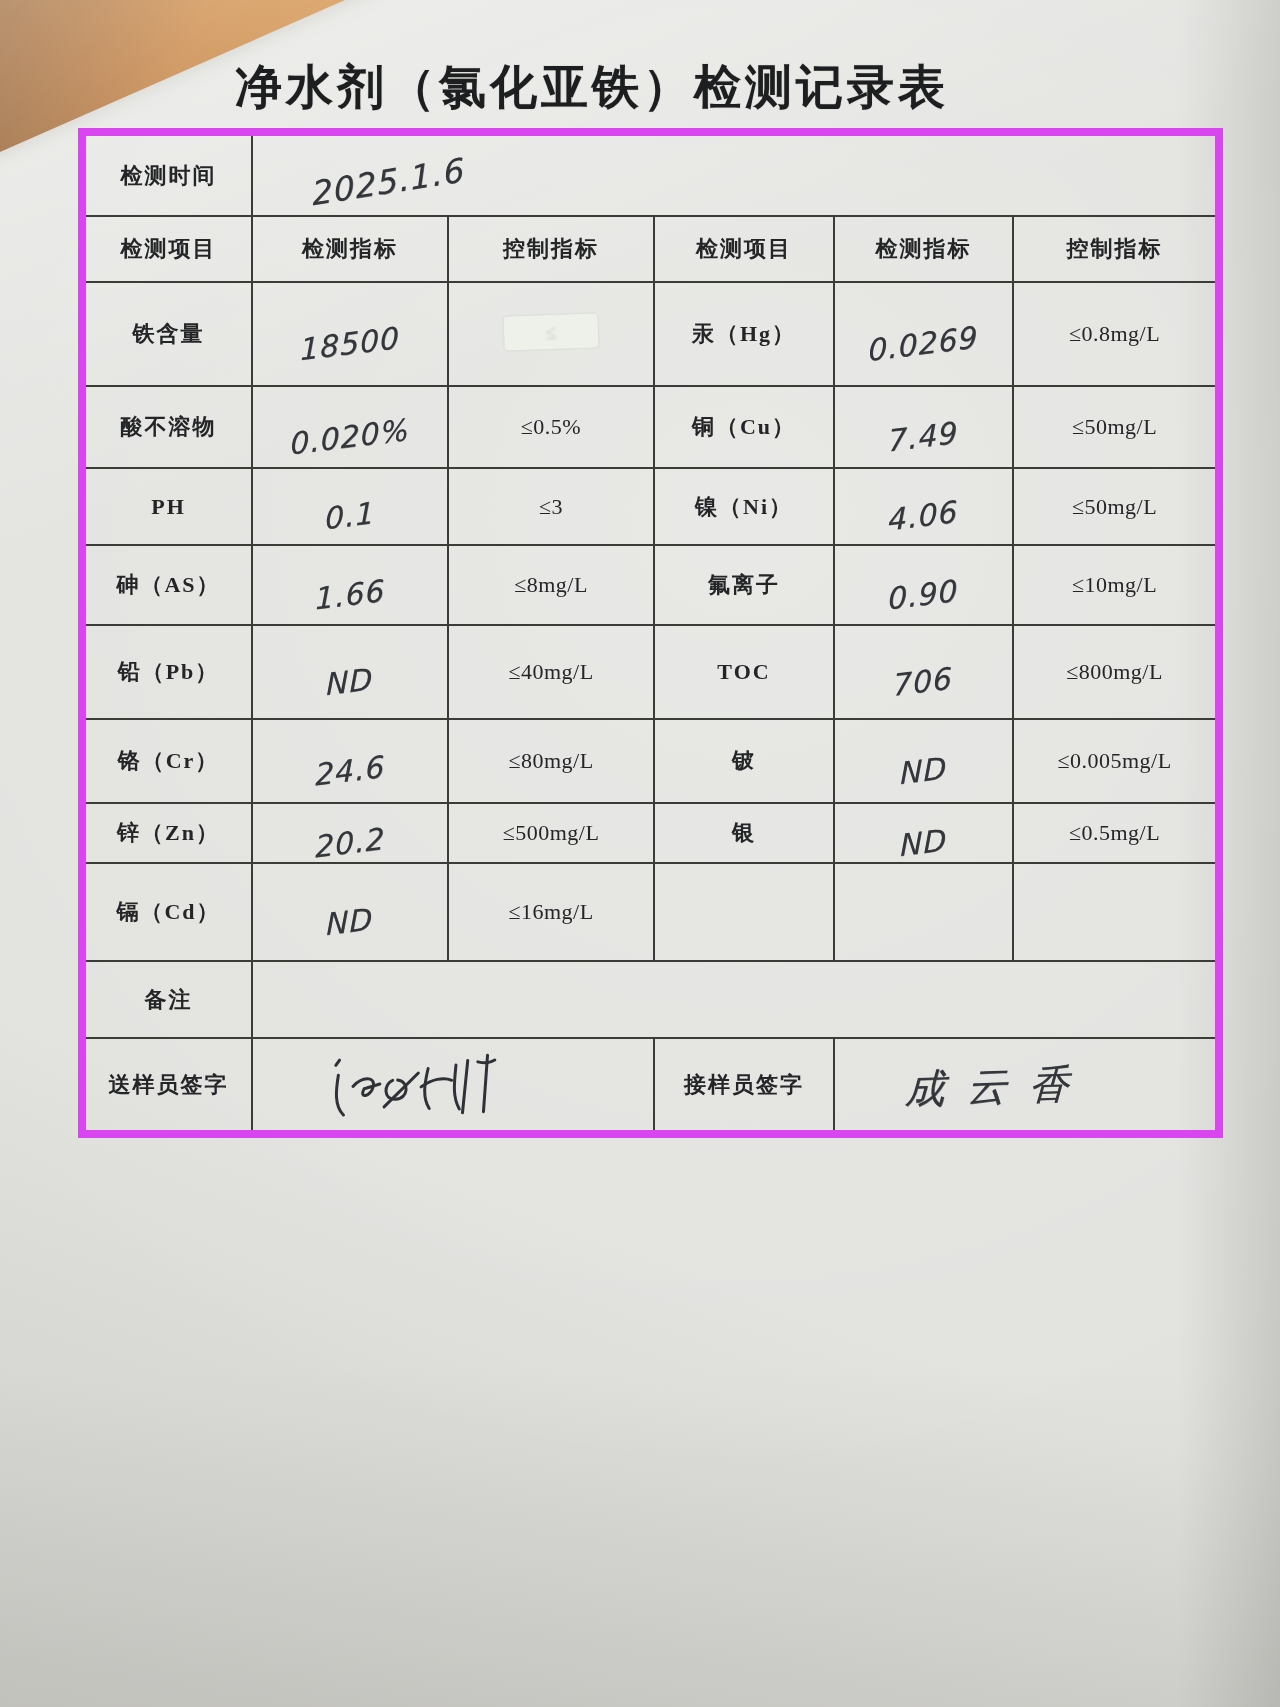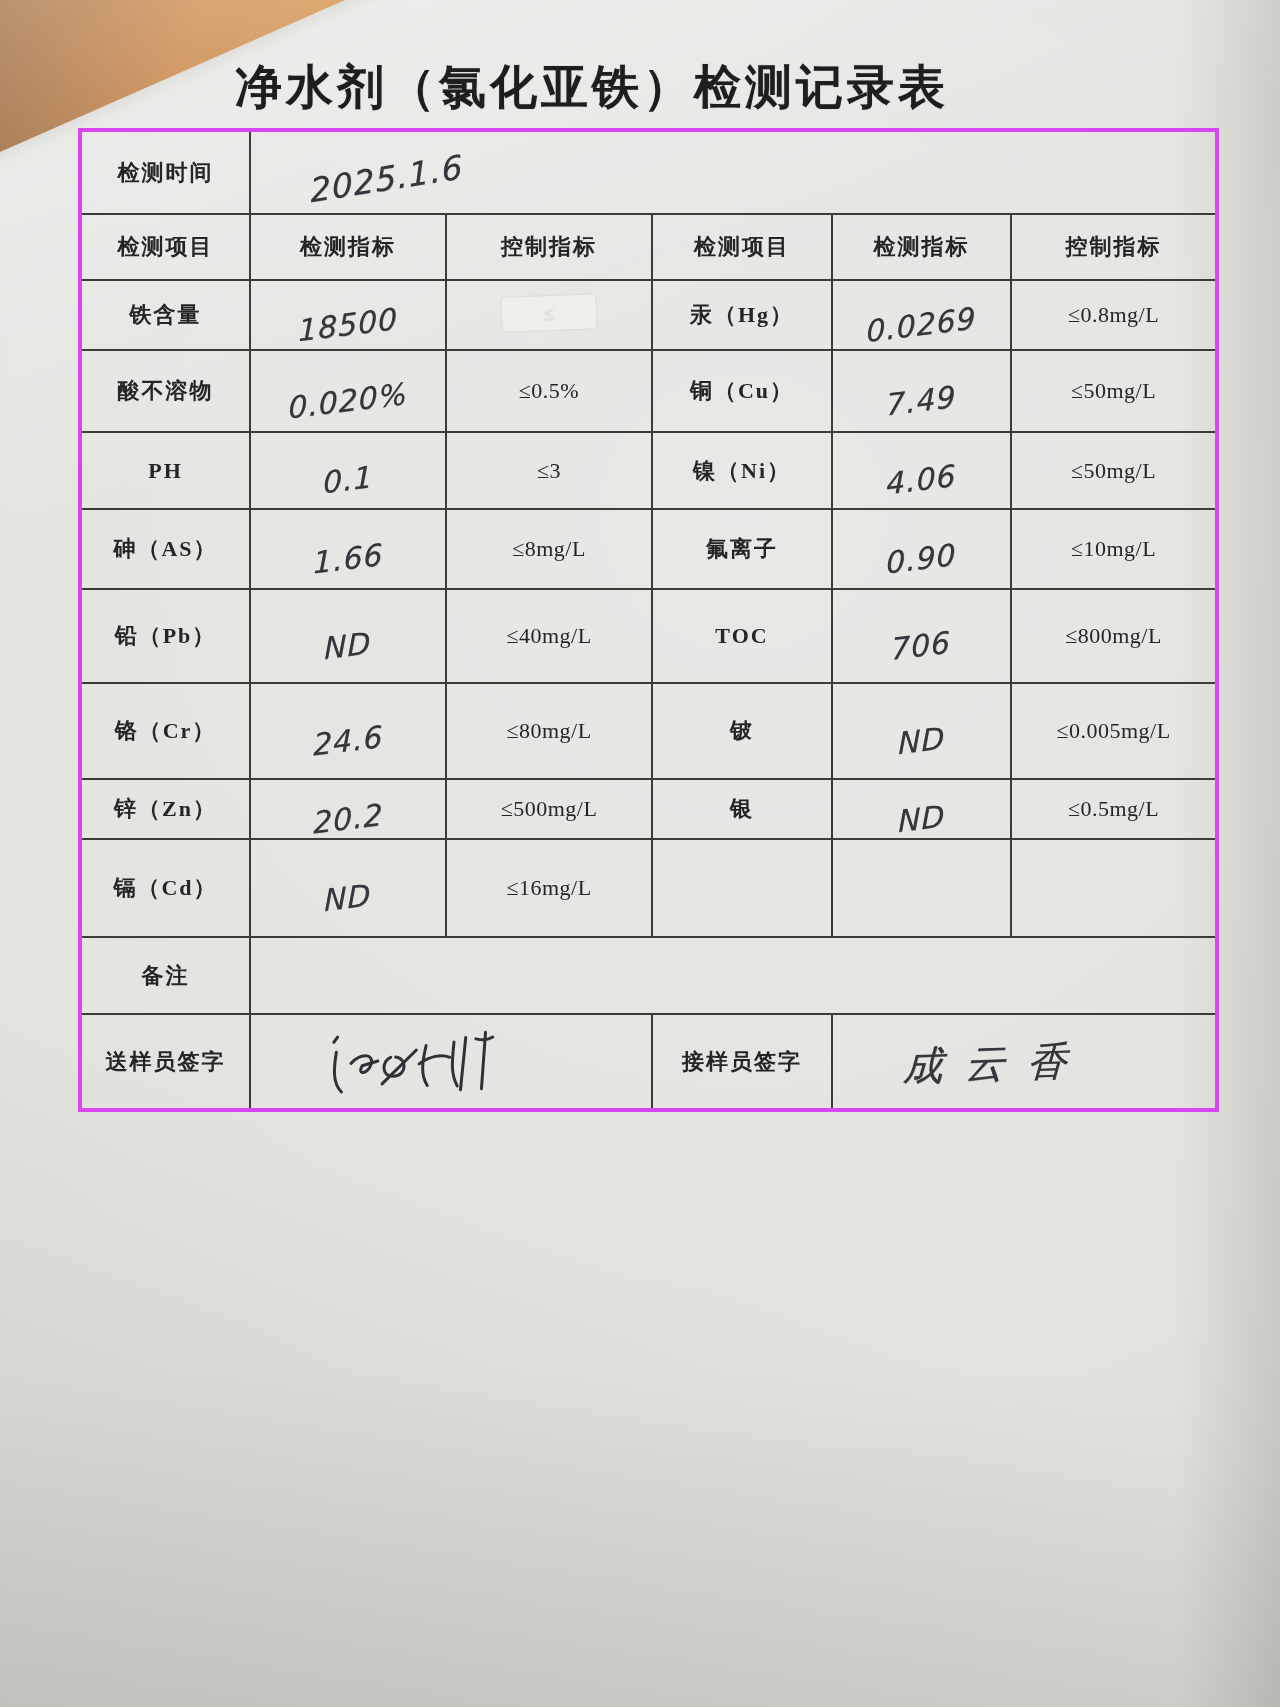--- a/index.html
+++ b/index.html
@@ -43,21 +43,21 @@
     text-shadow:0 0 1px rgba(40,40,40,0.35);
   }
 
   .sheet{position:absolute;left:78px;top:128px;z-index:4;}
   table{border-collapse:collapse;table-layout:fixed;}
   td{
     border:2px solid #3b3b37;
     text-align:center;vertical-align:middle;
     color:#242527;overflow:visible;
   }
-  table{border:4px solid #d946ef;}
+  table{border:8px solid #d946ef;}
   .lbl{font-size:22px;font-weight:700;letter-spacing:2px;}
   .ctl{font-size:22px;font-weight:400;letter-spacing:0.5px;}
   .hw{
     display:inline-block;
     font-family:"DejaVu Sans", sans-serif;
     font-style:italic;font-size:30px;color:#33363b;
     transform:rotate(-7deg) skewX(-7deg) translateY(9px);
     letter-spacing:1px;
     text-shadow:0.4px 0.4px 0.4px rgba(40,44,50,0.55);
   }
@@ -108,21 +108,21 @@
 
   <tr style="height:66px">
     <td class="lbl">检测项目</td>
     <td class="lbl">检测指标</td>
     <td class="lbl">控制指标</td>
     <td class="lbl">检测项目</td>
     <td class="lbl">检测指标</td>
     <td class="lbl">控制指标</td>
   </tr>
 
-  <tr style="height:70px">
+  <tr style="height:104px">
     <td class="lbl">铁含量</td>
     <td><span class="hw">18500</span></td>
     <td><span class="patch"><span>≤</span></span></td>
     <td class="lbl">汞（Hg）</td>
     <td><span class="hw">0.0269</span></td>
     <td class="ctl">≤0.8mg/L</td>
   </tr>
 
   <tr style="height:82px">
     <td class="lbl">酸不溶物</td>
@@ -153,21 +153,21 @@
 
   <tr style="height:94px">
     <td class="lbl">铅（Pb）</td>
     <td><span class="hw">ND</span></td>
     <td class="ctl">≤40mg/L</td>
     <td class="lbl">TOC</td>
     <td><span class="hw">706</span></td>
     <td class="ctl">≤800mg/L</td>
   </tr>
 
-  <tr style="height:96px">
+  <tr style="height:84px">
     <td class="lbl">铬（Cr）</td>
     <td><span class="hw">24.6</span></td>
     <td class="ctl">≤80mg/L</td>
     <td class="lbl">铍</td>
     <td><span class="hw">ND</span></td>
     <td class="ctl">≤0.005mg/L</td>
   </tr>
 
   <tr style="height:60px">
     <td class="lbl">锌（Zn）</td>

